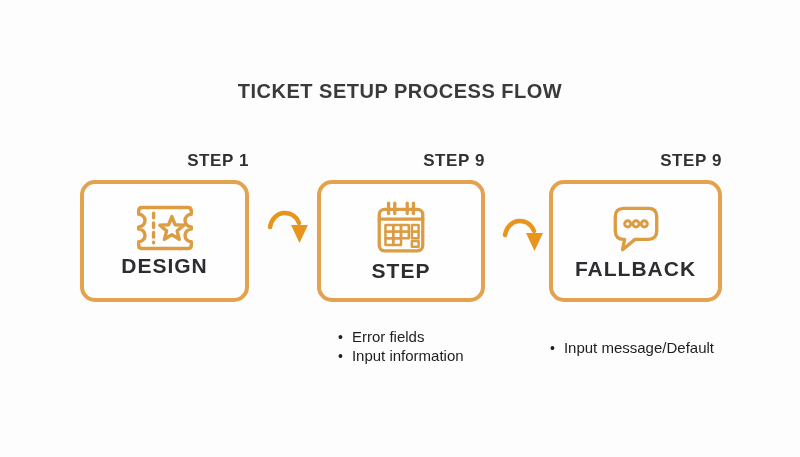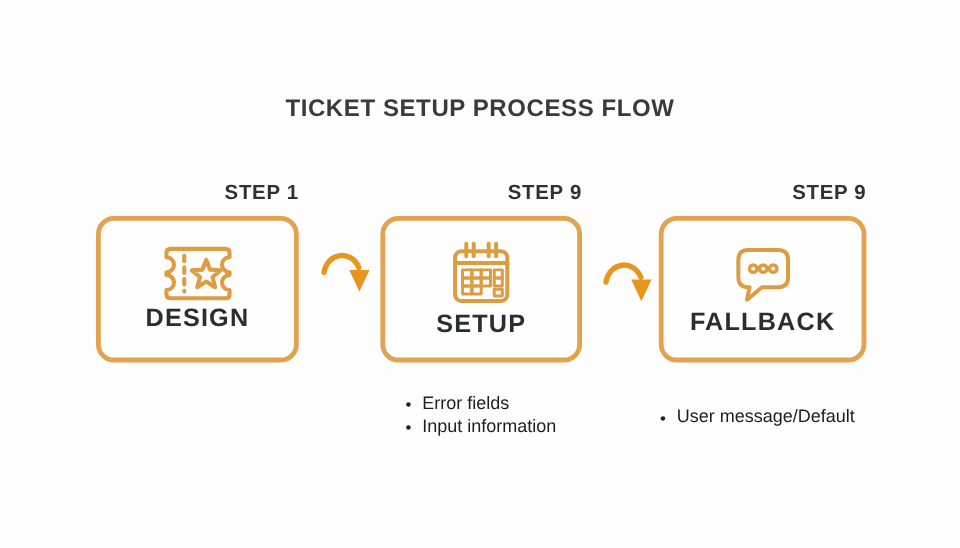--- a/index.html
+++ b/index.html
@@ -93,21 +93,21 @@
             <rect x="13" y="31.5" width="7.5" height="6.5"></rect>
             <rect x="20.5" y="31.5" width="7.5" height="6.5"></rect>
             <rect x="28" y="31.5" width="7.5" height="6.5"></rect>
             <rect x="38.5" y="31.5" width="6.5" height="6.5"></rect>
             <rect x="13" y="38" width="7.5" height="6.5"></rect>
             <rect x="20.5" y="38" width="7.5" height="6.5"></rect>
             <rect x="38.5" y="40.5" width="6.5" height="5.5"></rect>
           </g>
         </svg>
       </span>
-      <div class="step-name">SETUP</div>
+      <div class="step-name">STEP</div>
     </div>
   </div>
 
   <svg class="arrow a2" width="44" height="54" viewBox="0 0 44 54" fill="none">
     <path d="M4,24 C7,7 27,5 33,20" stroke="currentColor" stroke-width="4.5" stroke-linecap="round"></path>
     <polygon points="25,22 42,22 33.5,40" fill="currentColor"></polygon>
   </svg>
 
   <div class="step s3">
     <div class="step-label">STEP 9</div>
@@ -131,17 +131,17 @@
     </li>
     <li>
       <span class="dot">•</span>
       <span>Input information</span>
     </li>
   </ul>
 
   <ul class="notes n3">
     <li>
       <span class="dot">•</span>
-      <span>User message/Default</span>
+      <span>Input message/Default</span>
     </li>
   </ul>
 
 </div>
 
 </body></html>

